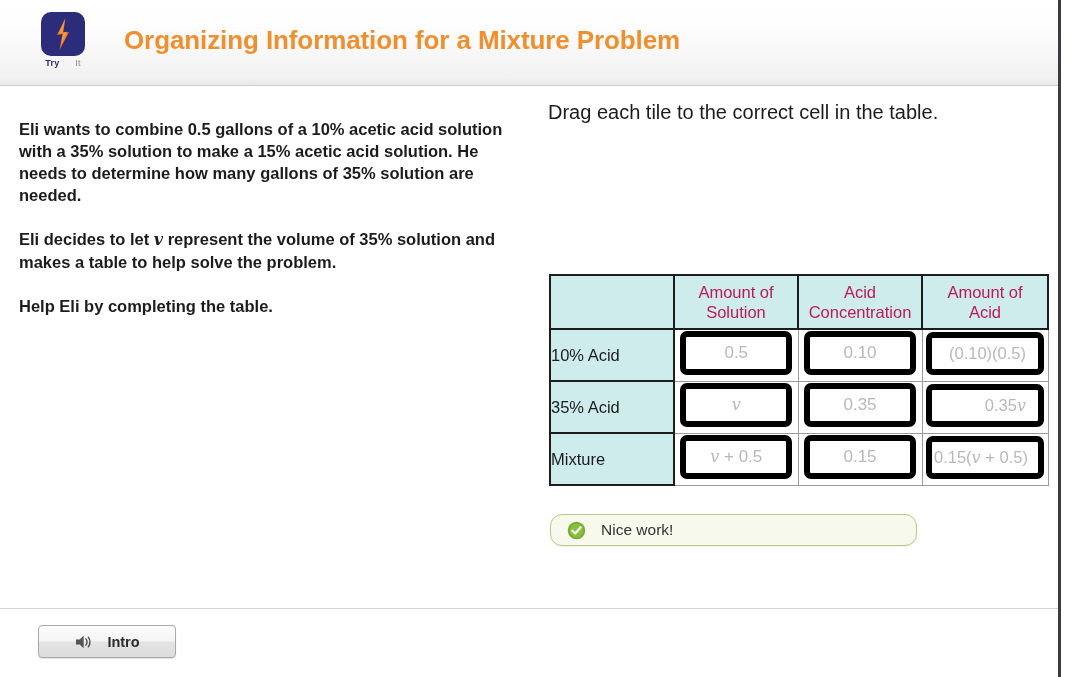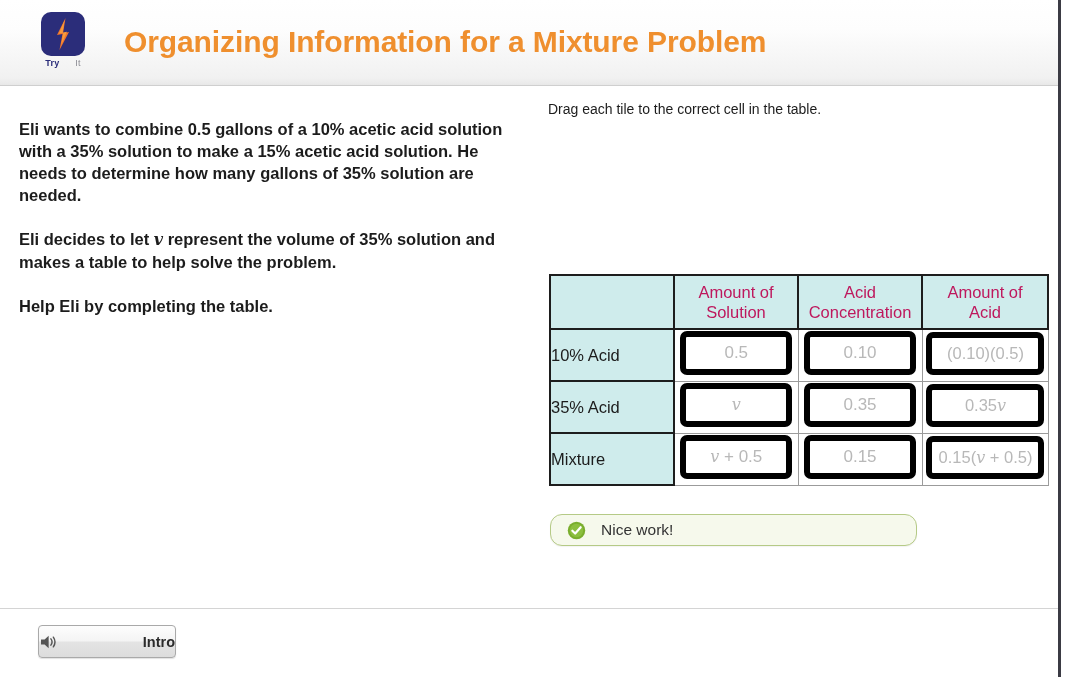--- a/index.html
+++ b/index.html
@@ -53,21 +53,21 @@
     letter-spacing: .2px;
     white-space: nowrap;
   }
   .logo-caption .tryw { color: #2b2d7a; font-weight: bold; }
   .logo-caption .itw  { color: #8b8b93; font-weight: normal; margin-left: 16px; }
 
   .page-title {
     position: absolute;
     left: 124px;
     top: 25px;
-    font-size: 30px;
+    font-size: 26px;
     font-weight: bold;
     color: #ef8f2e;
     letter-spacing: -0.1px;
     white-space: nowrap;
   }
 
   
   .left-col {
     position: absolute;
     left: 19px;
@@ -84,21 +84,21 @@
     font-family: "DejaVu Serif", "Liberation Serif", serif;
     font-style: italic;
     font-size: 16px;
   }
 
   
   .drag-instruction {
     position: absolute;
     left: 548px;
     top: 101px;
-    font-size: 14px;
+    font-size: 20px;
     color: #1c1c1c;
   }
 
   
   .mix-table {
     position: absolute;
     left: 549px;
     top: 274px;
     border-collapse: collapse;
     table-layout: fixed;
@@ -149,21 +149,21 @@
     padding: 6px 6px;
     border: 6px solid #000000;
     border-radius: 7px;
     background: #ffffff;
     color: #b8b8b8;
     font-size: 17px;
     white-space: nowrap;
     overflow: hidden;
   }
   .tile .mvar { color: #b8b8b8; }
-  .tile.wide { min-width: 118px; padding-left:2px; padding-right:1px; font-size: 16.5px; }
+  .tile.wide { min-width: 118px; padding-left:2px; padding-right:12px; font-size: 16.5px; text-align: right; }
 
   
   .feedback {
     position: absolute;
     left: 550px;
     top: 514px;
     width: 367px;
     height: 32px;
     box-sizing: border-box;
     border: 1px solid #b5ca86;
@@ -196,21 +196,21 @@
     box-sizing: border-box;
     border: 1px solid #a9a9a9;
     border-radius: 4px;
     background: linear-gradient(to bottom, #fdfdfd 0%, #f4f4f4 48%, #e4e4e4 52%, #dcdcdc 100%);
     display: flex;
     align-items: center;
     justify-content: center;
     box-shadow: 0 1px 1px rgba(0,0,0,0.12);
     cursor: pointer;
   }
-  #btn-intro { left: 38px; width: 138px; justify-content: space-between; }
+  #btn-intro { left: 38px; width: 138px; }
   #btn-final { left: 204px; width: 143px; }
   .btn .speaker { width: 22px; height: 18px; flex: 0 0 auto; }
   .btn-label {
     margin-left: 11px;
     font-size: 14.5px;
     font-weight: bold;
     color: #2b2b2b;
   }
 </style>
 </head>

